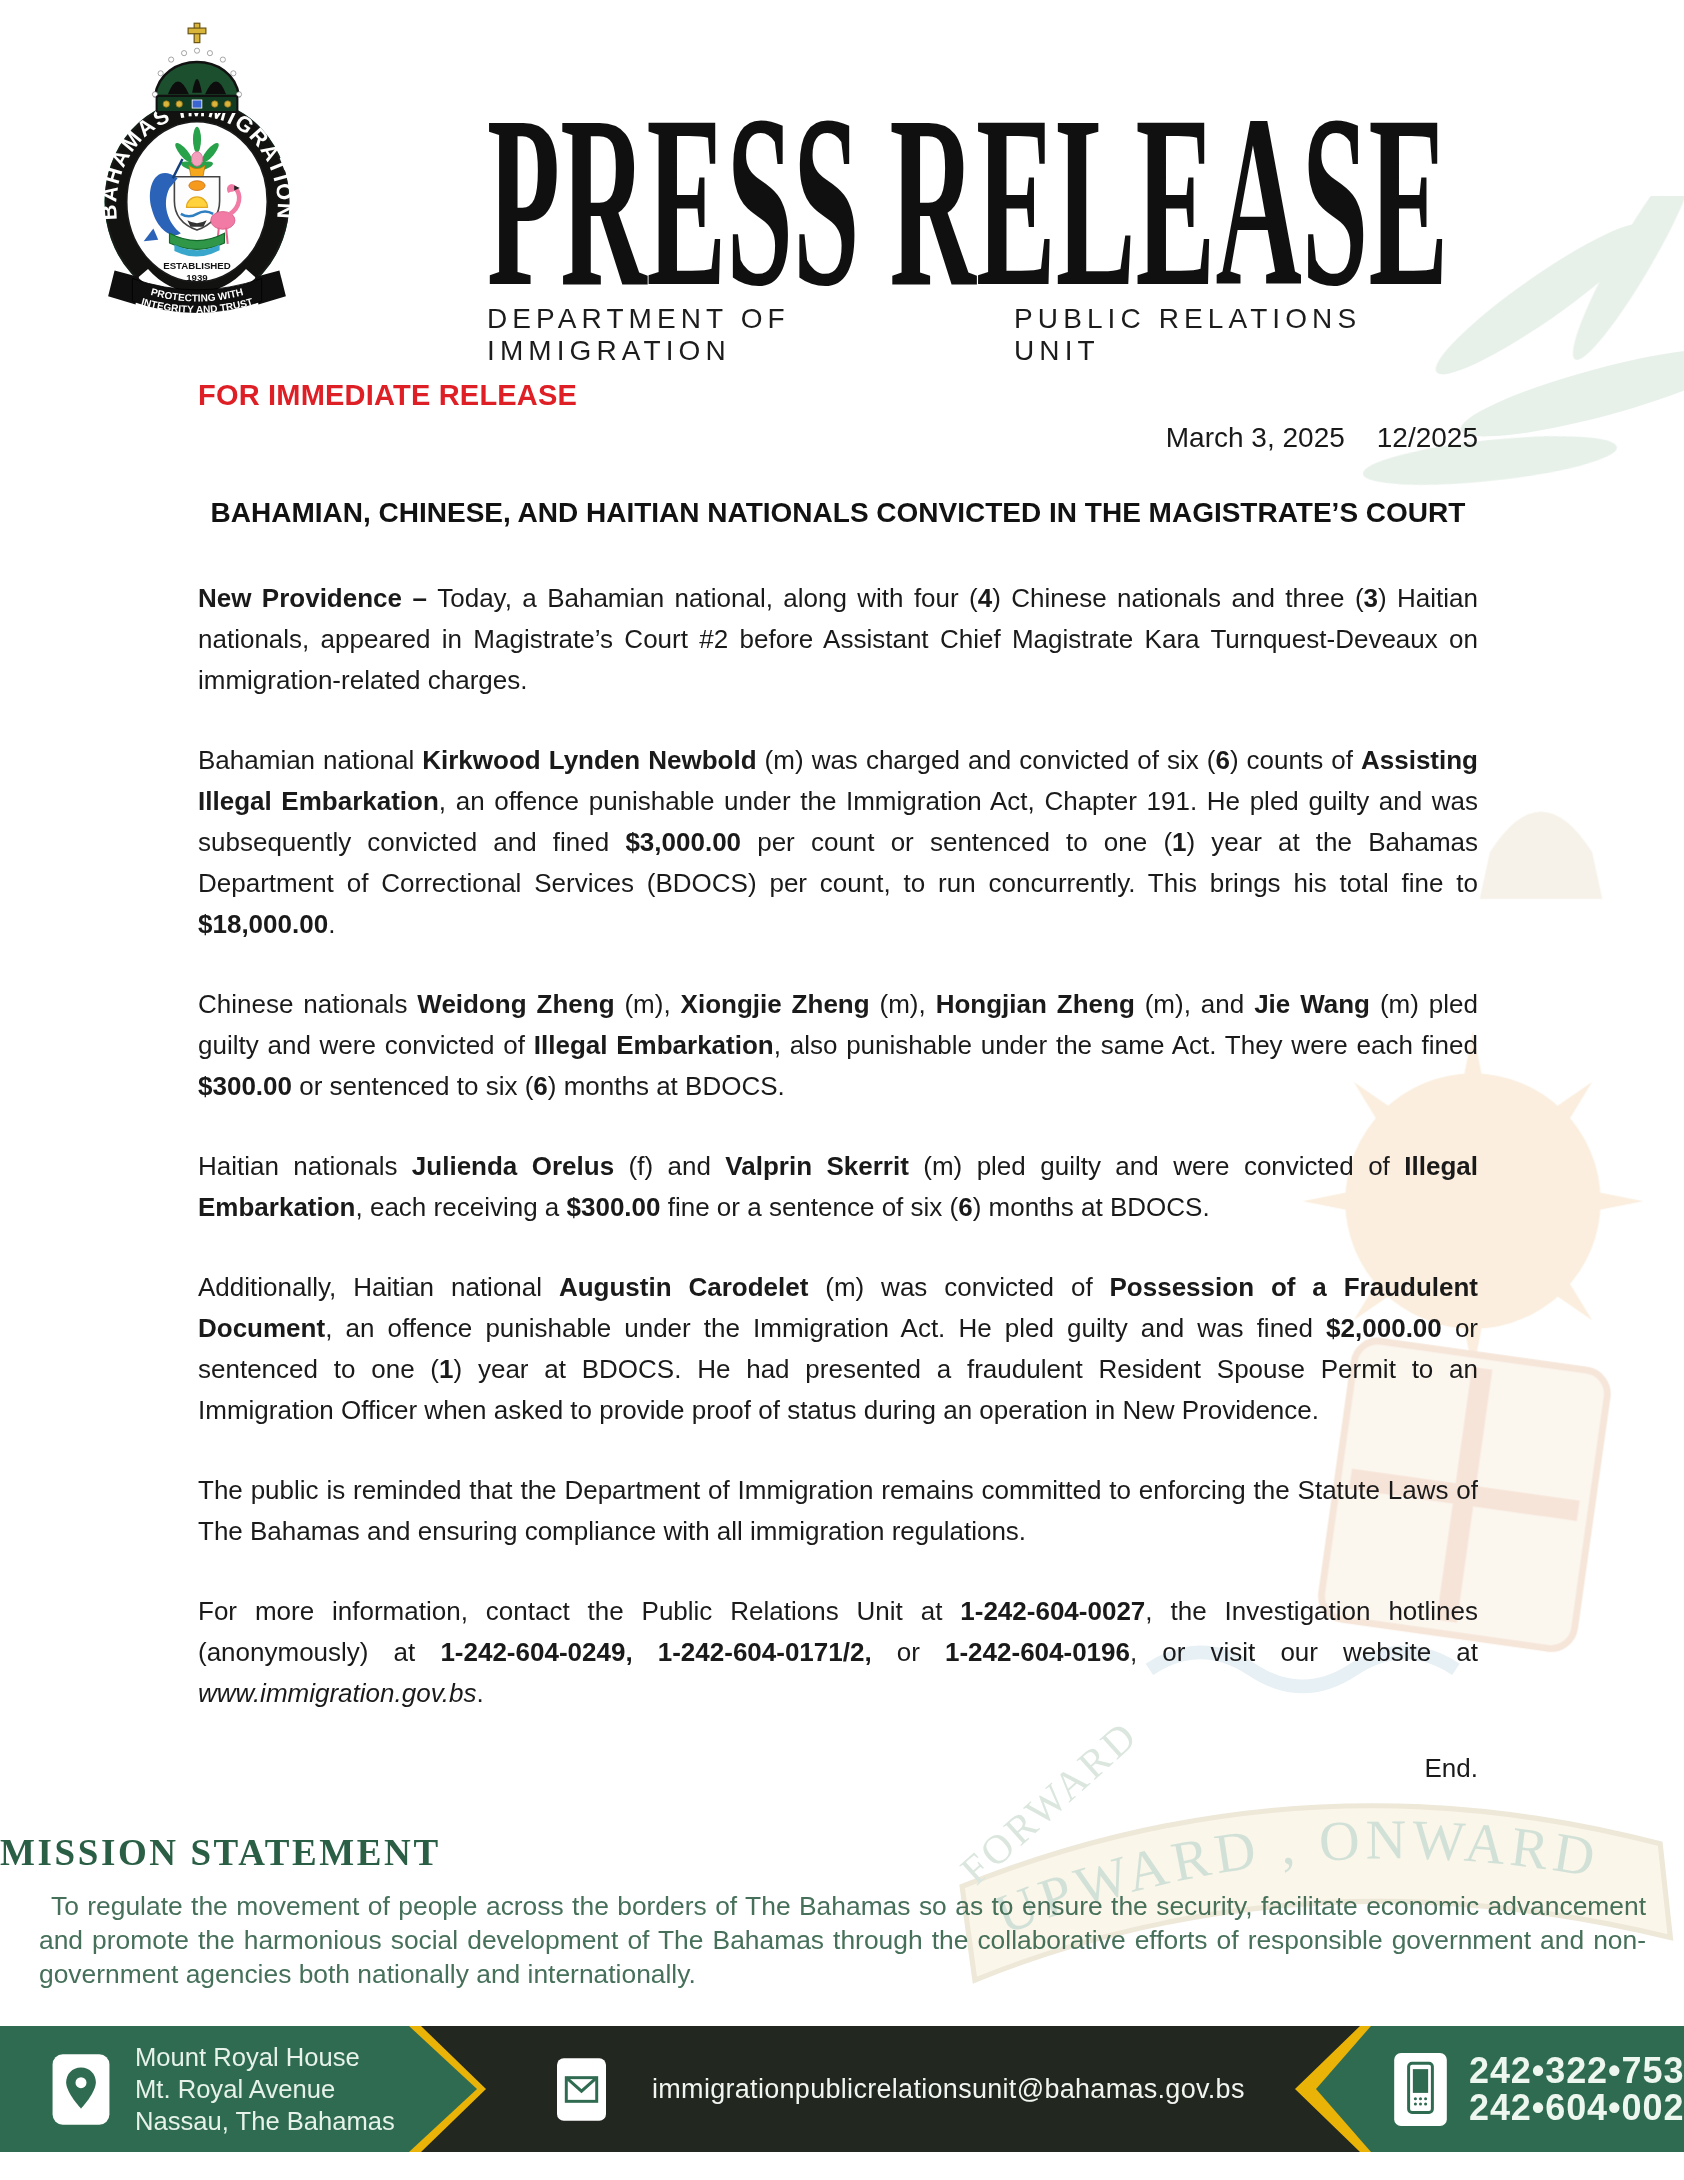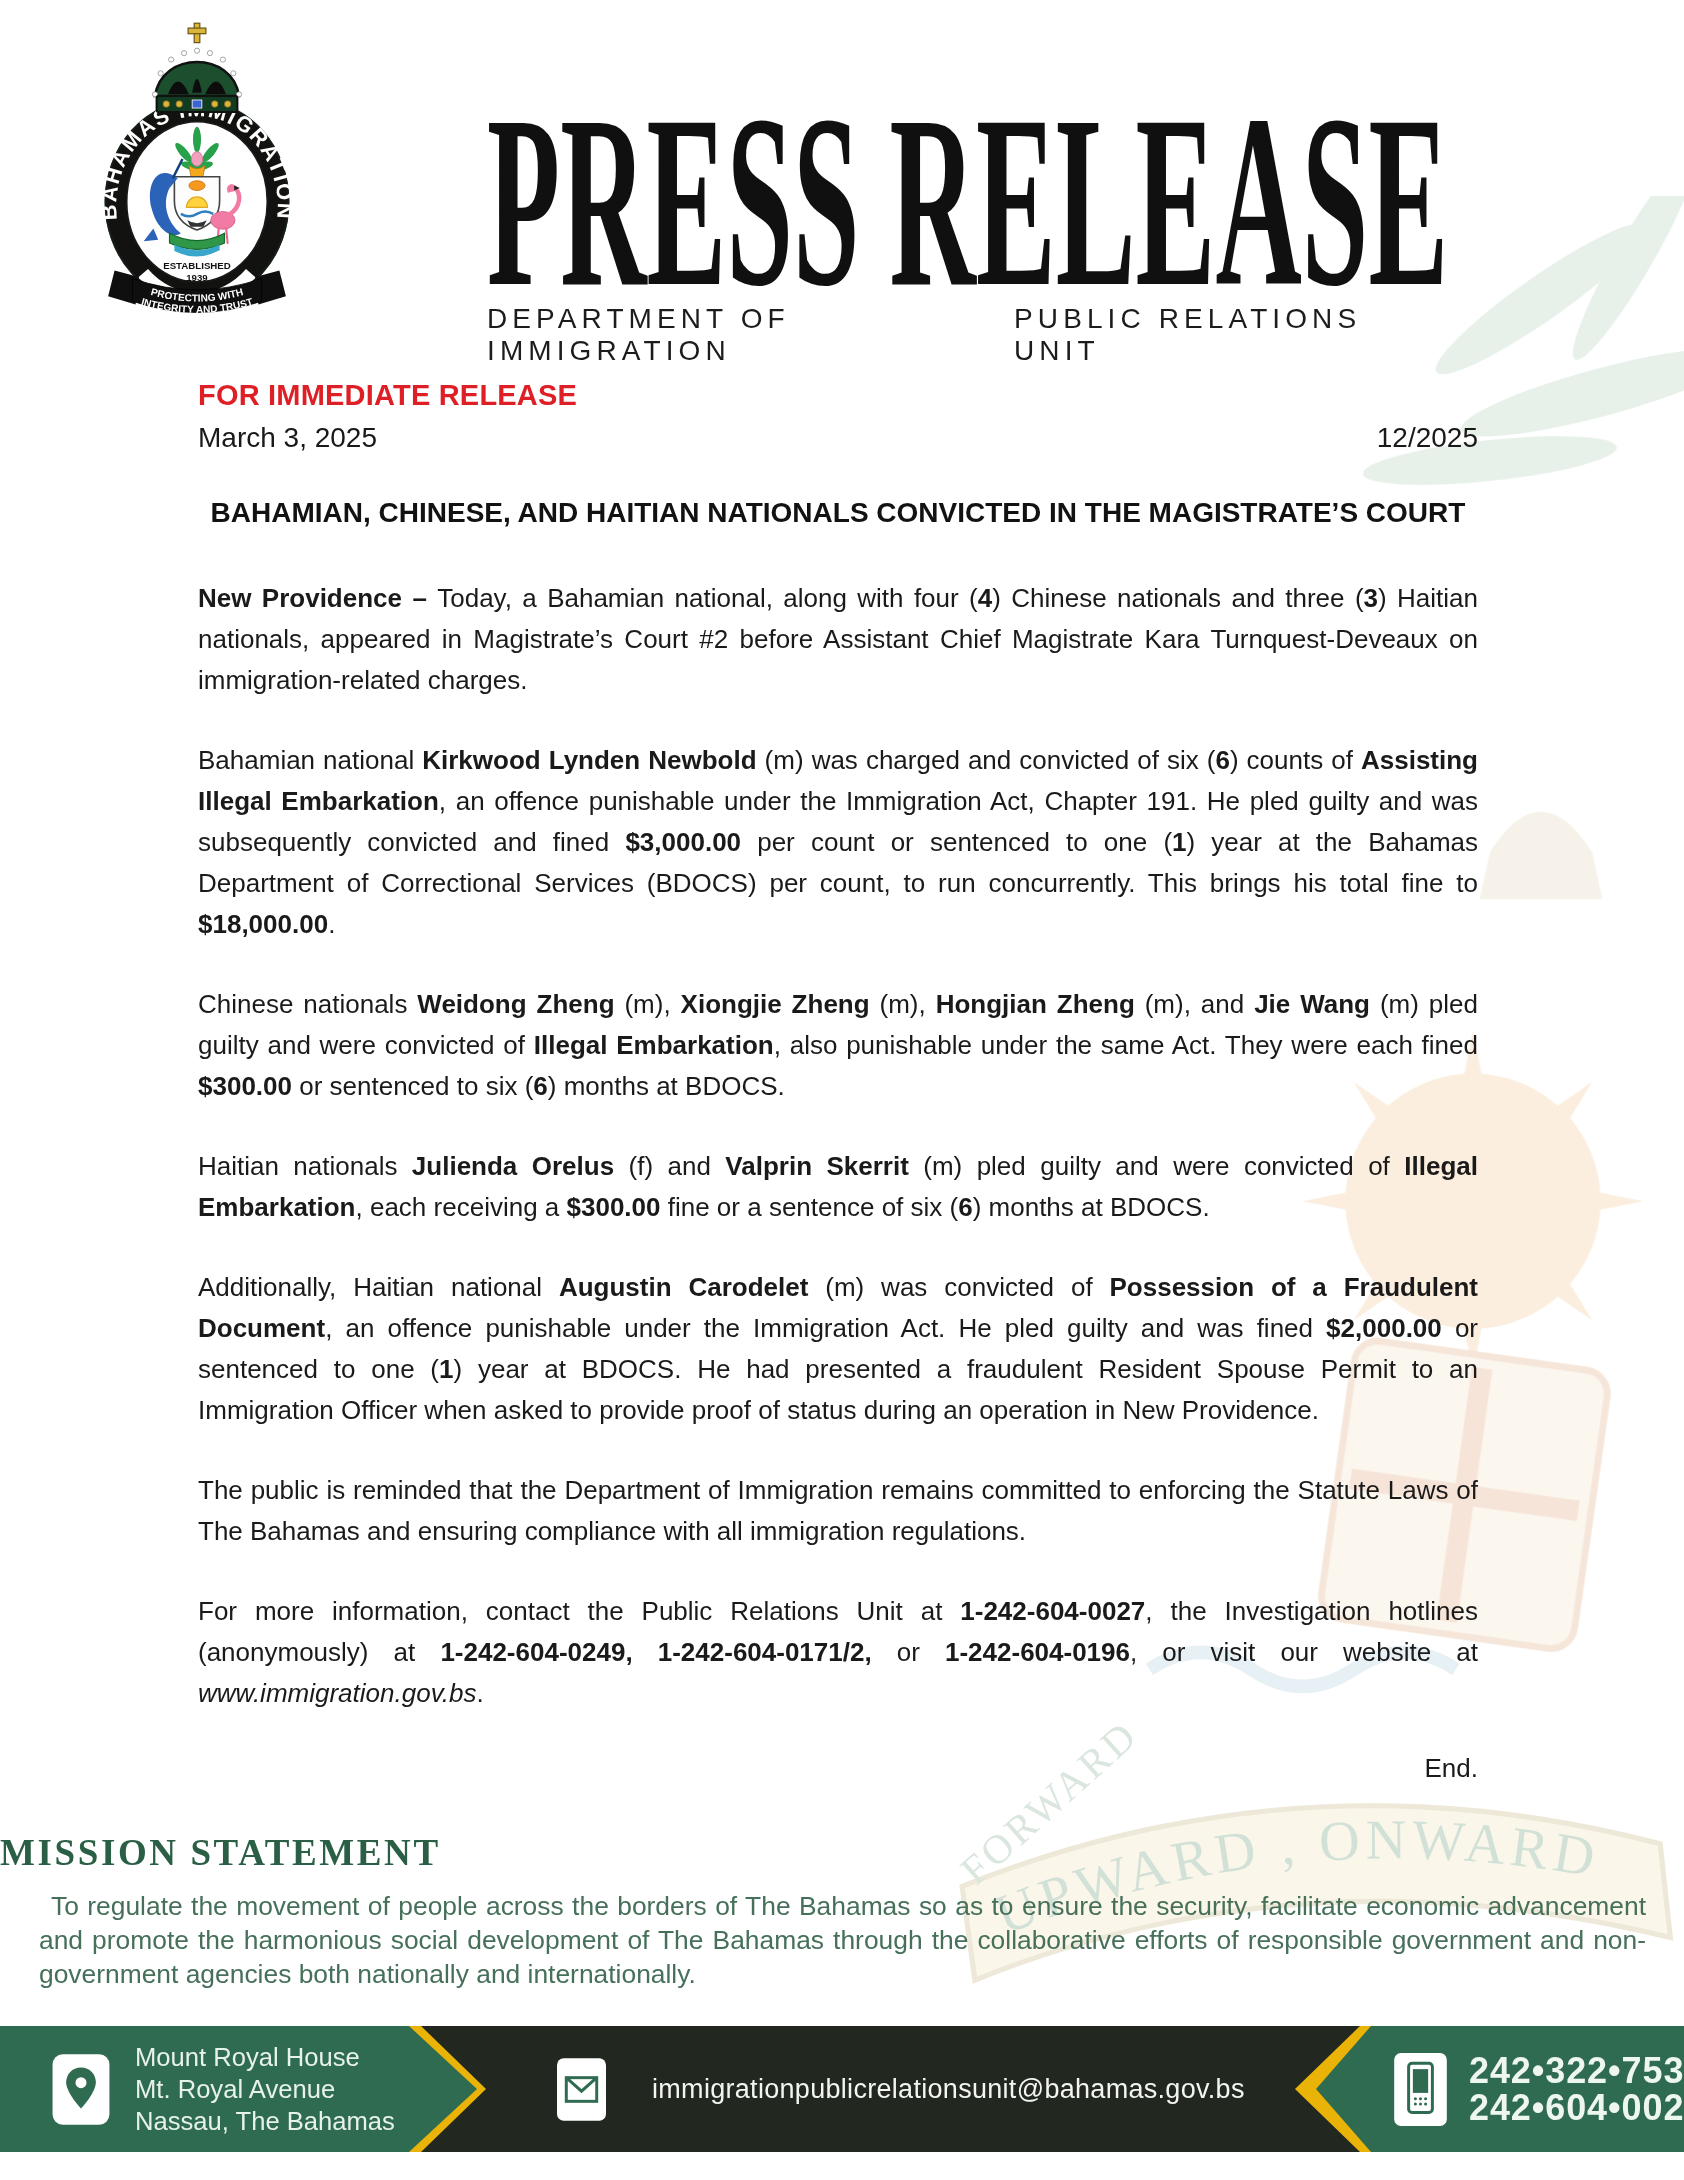--- a/index.html
+++ b/index.html
@@ -12,21 +12,21 @@
   
   .logo{position:absolute;left:95px;top:20.4px;width:204px;height:307px;z-index:2;}
   .masthead{position:absolute;left:487px;top:109px;width:963px;height:196px;z-index:2;}
   .subtitle-row{position:absolute;left:487px;top:303px;width:947px;display:flex;
                 justify-content:space-between;z-index:2;
                 font-size:28px;letter-spacing:5.1px;color:#1c1c1c;}
 
   
   .content{position:absolute;left:198px;top:379px;width:1280px;z-index:1;}
   .release-label{font-size:29px;font-weight:700;color:#df1f26;letter-spacing:0.2px;}
-  .date-row{margin-top:10.2px;display:flex;justify-content:space-between;font-size:28px;color:#191919;}
+  .date-row{margin-top:10.2px;display:flex;justify-content:flex-end;font-size:28px;color:#191919;gap:32px;}
   .headline{margin-top:43px;text-align:center;font-size:28px;font-weight:700;color:#121212;}
   .press-body{margin-top:49px;}
   .para{font-size:26px;line-height:41px;margin:0 0 39px 0;text-align:justify;color:#1a1a1a;}
   .para .b{font-weight:700;}
   .para .i{font-style:italic;}
   .end-label{font-size:26px;text-align:right;margin-top:1.7px;color:#1a1a1a;}
 
   
   .mission{position:absolute;left:0;top:1831px;width:100%;z-index:1;}
   .mission-title{text-align:left;font-family:"Liberation Serif", serif;font-weight:700;

